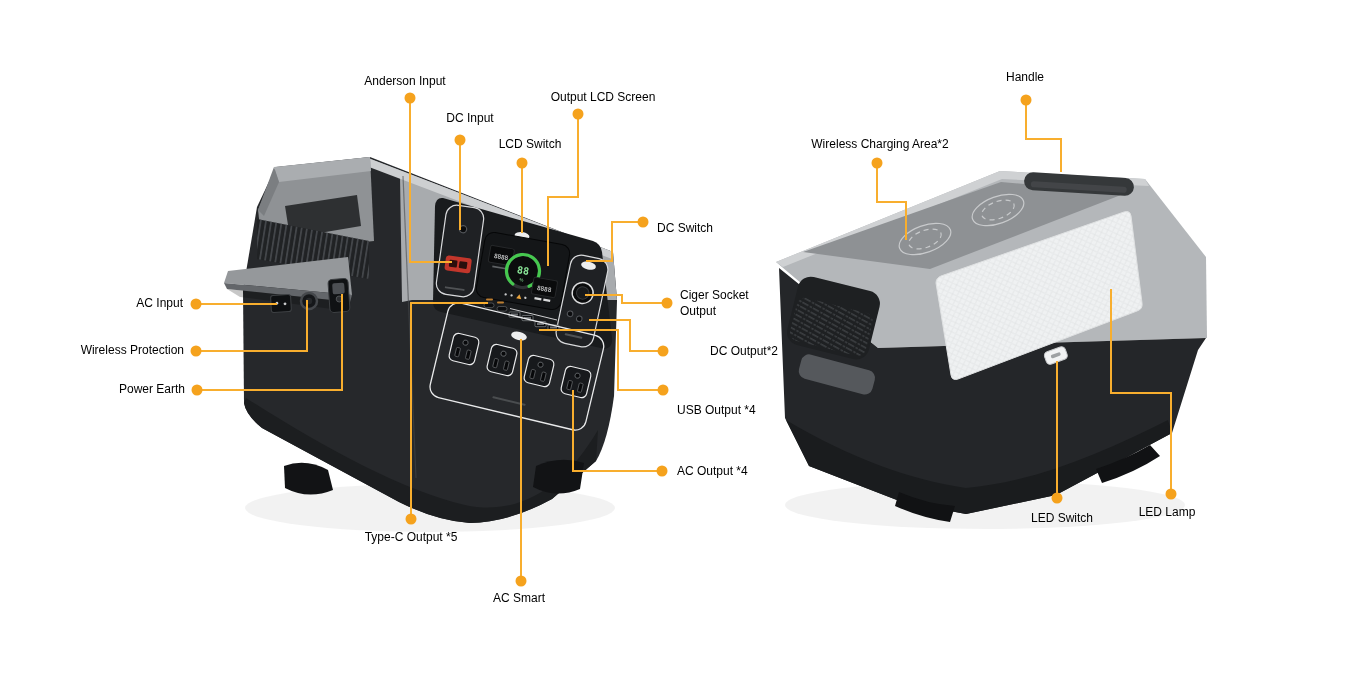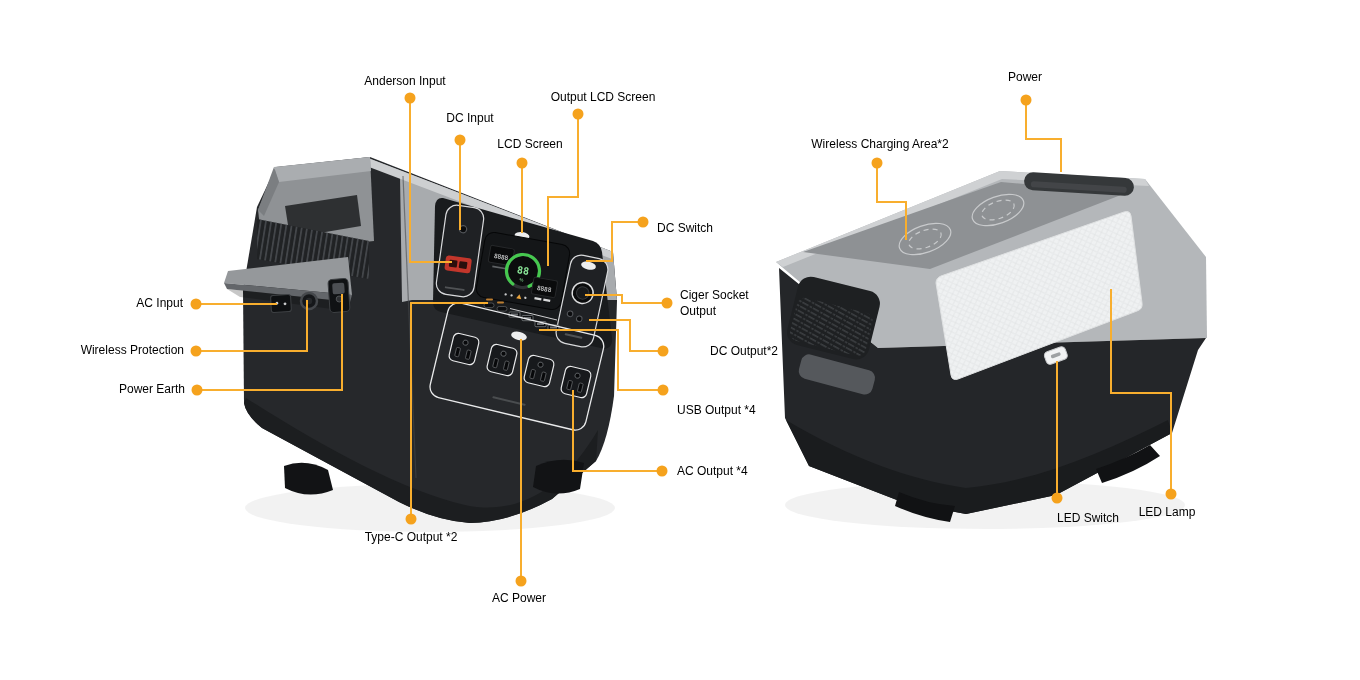--- a/index.html
+++ b/index.html
@@ -260,30 +260,30 @@
     <circle cx="197" cy="390" r="5.5"></circle>
     <circle cx="1026" cy="100" r="5.5"></circle>
     <circle cx="877" cy="163" r="5.5"></circle>
     <circle cx="1057" cy="498" r="5.5"></circle>
     <circle cx="1171" cy="494" r="5.5"></circle>
   </g>
 </svg>
 
 <div class="label center" style="left:405px;top:73px">Anderson Input</div>
 <div class="label center" style="left:470px;top:110px">DC Input</div>
-<div class="label center" style="left:530px;top:136px">LCD Screen</div>
+<div class="label center" style="left:530px;top:136px">LCD Switch</div>
 <div class="label center" style="left:603px;top:89px">Output LCD Screen</div>
 <div class="label" style="left:657px;top:220px">DC Switch</div>
 <div class="label wrap" style="left:680px;top:287px">Ciger Socket Output</div>
 <div class="label" style="left:710px;top:343px">DC Output*2</div>
 <div class="label" style="left:677px;top:402px">USB Output *4</div>
 <div class="label" style="left:677px;top:463px">AC Output *4</div>
-<div class="label center" style="left:411px;top:529px">Type-C Output *2</div>
-<div class="label center" style="left:519px;top:590px">AC Power</div>
+<div class="label center" style="left:411px;top:529px">Type-C Output *5</div>
+<div class="label center" style="left:519px;top:590px">AC Smart</div>
 <div class="label right" style="right:1177px;top:295px">AC Input</div>
 <div class="label right" style="right:1176px;top:342px">Wireless Protection</div>
 <div class="label right" style="right:1175px;top:381px">Power Earth</div>
-<div class="label center" style="left:1025px;top:69px">Power</div>
+<div class="label center" style="left:1025px;top:69px">Handle</div>
 <div class="label center" style="left:880px;top:136px">Wireless Charging Area*2</div>
-<div class="label center" style="left:1088px;top:510px">LED Switch</div>
+<div class="label center" style="left:1062px;top:510px">LED Switch</div>
 <div class="label center" style="left:1167px;top:504px">LED Lamp</div>
 
 </div>
 
 </body></html>

